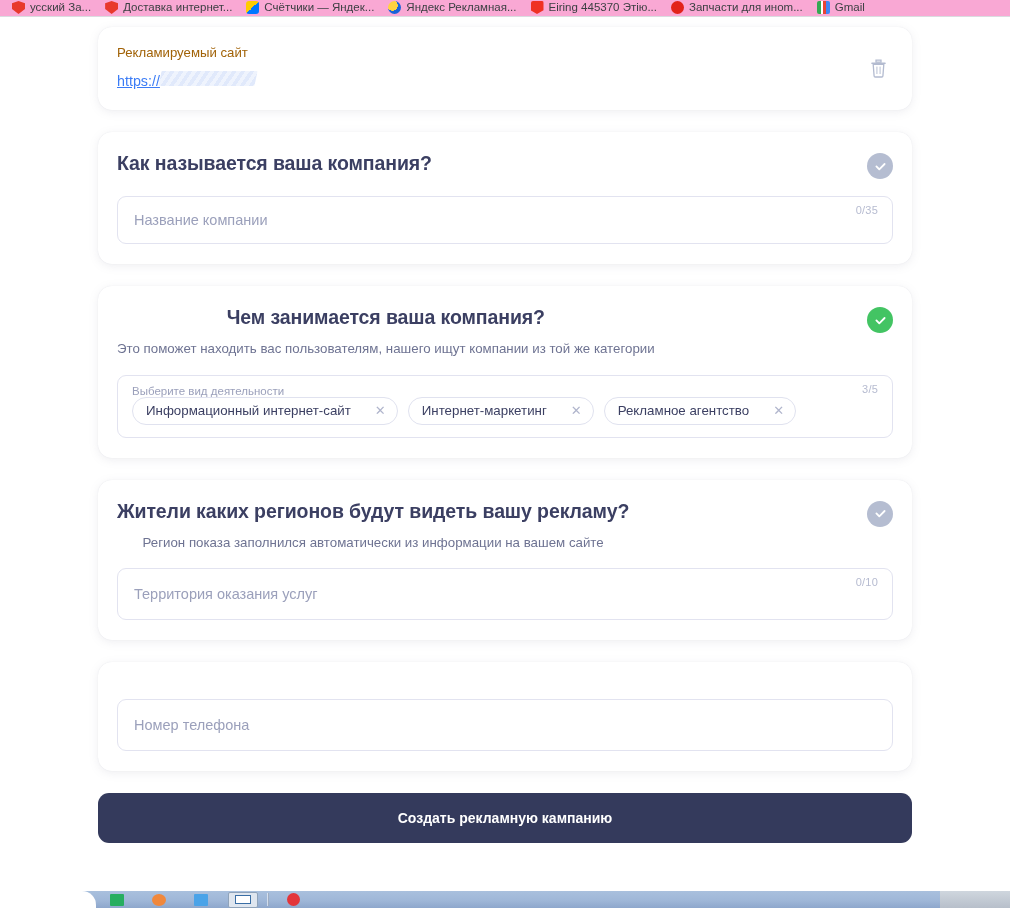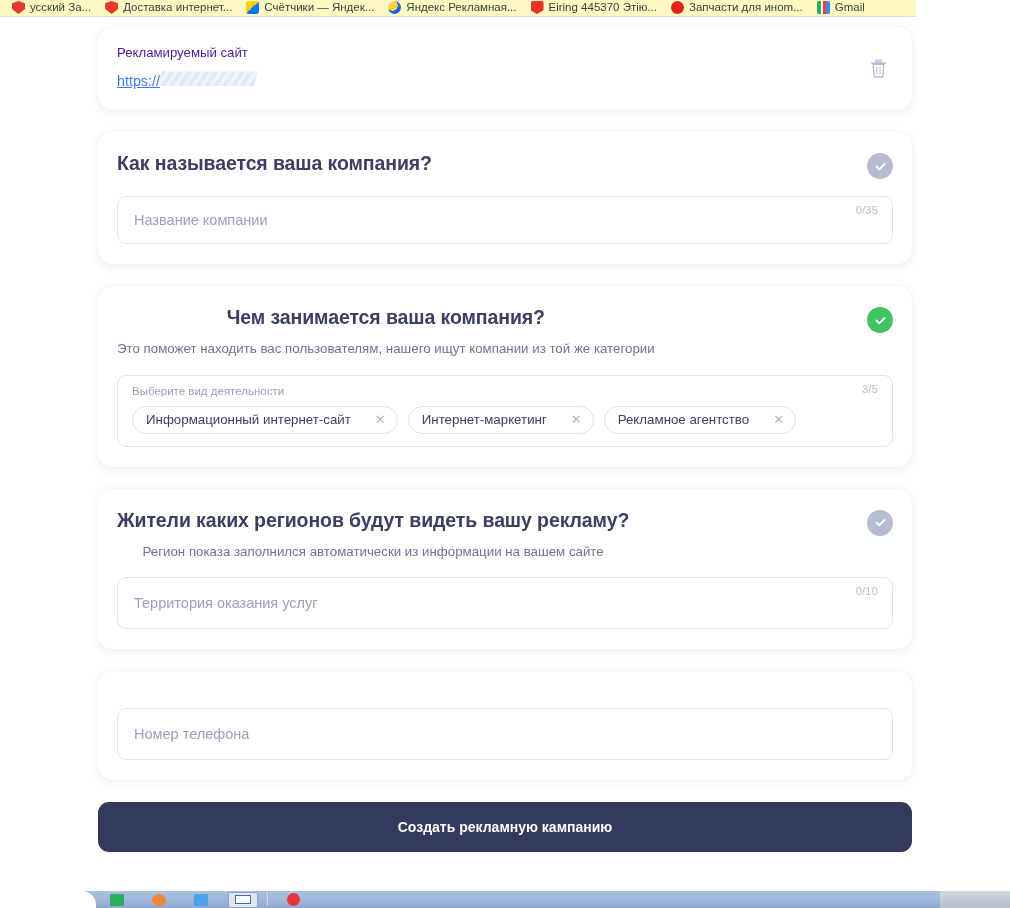--- a/index.html
+++ b/index.html
@@ -8,23 +8,23 @@
     height: 908px;
     overflow: hidden;
     background: #ffffff;
     font-family: "Liberation Sans", "DejaVu Sans", sans-serif;
   }
 
   
   .bookmark-bar {
     position: absolute;
     top: 0; left: 0;
-    width: 916px;
+    width: 1010px;
     height: 17px;
-    background: #fef9c3;
+    background: #f9a8d4;
     border-bottom: 1px solid #dadce0;
     display: flex;
     align-items: flex-end;
     padding: 0 6px;
     overflow: hidden;
     white-space: nowrap;
   }
   .bm {
     display: flex;
     align-items: center;
@@ -146,21 +146,20 @@
     margin-top: 17px;
     border: 1px solid #e2e3f0;
     border-radius: 9px;
     background: #fff;
     padding: 9px 14px 12px 14px;
     position: relative;
   }
   .chips-label {
     font-size: 11.5px;
     color: #9ba0bb;
-    margin-bottom: 9px;
   }
   .chips-row { display: flex; gap: 10px; flex-wrap: wrap; }
   .chip {
     display: inline-flex;
     align-items: center;
     gap: 24px;
     border: 1px solid #e0e2ef;
     border-radius: 16px;
     height: 28px;
     padding: 0 11px 0 13px;
@@ -175,21 +174,21 @@
     line-height: 1;
     cursor: pointer;
   }
 
   
   .site-card {
     padding: 18px 19px 20px 19px;
   }
   .site-label {
     font-size: 13.2px;
-    color: #4c1d95;
+    color: #a16207;
   }
   .site-link {
     margin-top: 11px;
     font-size: 14.3px;
     color: #3b7cf6;
     display: inline-flex;
     align-items: baseline;
     text-decoration: underline;
   }
   .redacted {

